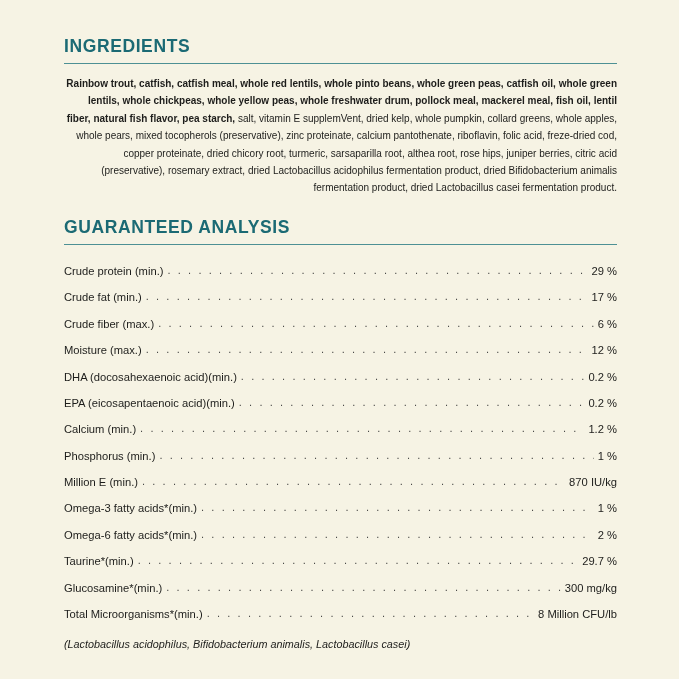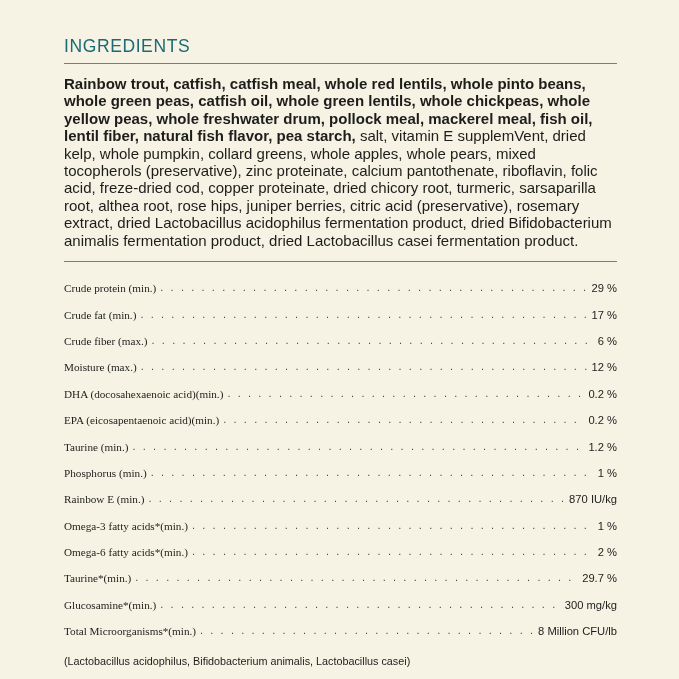--- a/index.html
+++ b/index.html
@@ -16,56 +16,55 @@
   }
   .page {
     width: 679px;
     height: 679px;
     box-sizing: border-box;
     padding: 36px 62px 10px 64px;
     background: #f6f3e4;
   }
   .section-title {
     font-size: 17.5px;
-    font-weight: normal;
+    font-weight: bold;
     letter-spacing: 0.6px;
     color: #1b6a74;
     margin: 0 0 6px 0;
   }
   .rule {
     height: 1px;
     background: #2f7e86;
     opacity: 0.85;
     margin: 0 0 11px 0;
   }
   .ingredients-text {
-    font-size: 15px;
+    font-size: 10px;
     line-height: 17.4px;
     color: #1d1d1b;
-    text-align: left;
-    margin: 0 0 12px 0;
+    text-align: right;
+    margin: 0 0 20px 0;
   }
   .ingredients-text .bold {
     font-weight: bold;
   }
   .ga-block {
     margin-top: 13px;
   }
   .ga-row {
     display: flex;
     align-items: baseline;
     font-size: 11.2px;
     line-height: 14px;
     padding: 6.2px 0 6.2px 0;
     color: #1d1d1b;
   }
   .ga-label {
     white-space: nowrap;
     padding-right: 4px;
-    font-family: Liberation Serif, serif;
   }
   .ga-dots {
     flex: 1 1 auto;
     overflow: hidden;
     white-space: nowrap;
     letter-spacing: 2.1px;
     color: #4a4a48;
     font-size: 11px;
     position: relative;
     top: -1px;
@@ -73,34 +72,36 @@
   .ga-value {
     white-space: nowrap;
     padding-left: 4px;
     text-align: left;
   }
   .note {
     font-size: 10.8px;
     line-height: 15px;
     color: #1d1d1b;
     margin-top: 10px;
+    font-style: italic;
   }
 </style>
 </head>
 <body>
 
 <div class="page">
 
   <div>
     <div class="section-title">INGREDIENTS</div>
     <div class="rule"></div>
     <p class="ingredients-text"><span class="bold">Rainbow trout, catfish, catfish meal, whole red lentils, whole pinto beans, whole green peas, catfish oil, whole green lentils, whole chickpeas, whole yellow peas, whole freshwater drum, pollock meal, mackerel meal, fish oil, lentil fiber, natural fish flavor, pea starch,</span><span> salt, vitamin E supplemVent, dried kelp, whole pumpkin, collard greens, whole apples, whole pears, mixed tocopherols (preservative), zinc proteinate, calcium pantothenate, riboflavin, folic acid, freze-dried cod, copper proteinate, dried chicory root, turmeric, sarsaparilla root, althea root, rose hips, juniper berries, citric acid (preservative), rosemary extract, dried Lactobacillus acidophilus fermentation product, dried Bifidobacterium animalis fermentation product, dried Lactobacillus casei fermentation product.</span></p>
   </div>
 
   <div>
+    <div class="section-title">GUARANTEED ANALYSIS</div>
     <div class="rule"></div>
 
     <div class="ga-block">
 
       <div class="ga-row">
         <span class="ga-label">Crude protein (min.)</span>
         <span class="ga-dots">. . . . . . . . . . . . . . . . . . . . . . . . . . . . . . . . . . . . . . . . . . . . . . . . . . . . . . . . . . . . . . . . . . . . . . . . . . . . . . . . . . . . . . . . . . . . . . . . . . .</span>
         <span class="ga-value">29 %</span>
       </div>
 
@@ -128,33 +129,33 @@
         <span class="ga-value">0.2 %</span>
       </div>
 
       <div class="ga-row">
         <span class="ga-label">EPA (eicosapentaenoic acid)(min.)</span>
         <span class="ga-dots">. . . . . . . . . . . . . . . . . . . . . . . . . . . . . . . . . . . . . . . . . . . . . . . . . . . . . . . . . . . . . . . . . . . . . . . . . . . . . . . . . . . . . . . . . . . . . . . . . . .</span>
         <span class="ga-value">0.2 %</span>
       </div>
 
       <div class="ga-row">
-        <span class="ga-label">Taurine (min.)</span>
+        <span class="ga-label">Calcium (min.)</span>
         <span class="ga-dots">. . . . . . . . . . . . . . . . . . . . . . . . . . . . . . . . . . . . . . . . . . . . . . . . . . . . . . . . . . . . . . . . . . . . . . . . . . . . . . . . . . . . . . . . . . . . . . . . . . .</span>
         <span class="ga-value">1.2 %</span>
       </div>
 
       <div class="ga-row">
         <span class="ga-label">Phosphorus (min.)</span>
         <span class="ga-dots">. . . . . . . . . . . . . . . . . . . . . . . . . . . . . . . . . . . . . . . . . . . . . . . . . . . . . . . . . . . . . . . . . . . . . . . . . . . . . . . . . . . . . . . . . . . . . . . . . . .</span>
         <span class="ga-value">1 %</span>
       </div>
 
       <div class="ga-row">
-        <span class="ga-label">Rainbow E (min.)</span>
+        <span class="ga-label">Million E (min.)</span>
         <span class="ga-dots">. . . . . . . . . . . . . . . . . . . . . . . . . . . . . . . . . . . . . . . . . . . . . . . . . . . . . . . . . . . . . . . . . . . . . . . . . . . . . . . . . . . . . . . . . . . . . . . . . . .</span>
         <span class="ga-value">870 IU/kg</span>
       </div>
 
       <div class="ga-row">
         <span class="ga-label">Omega-3 fatty acids*(min.)</span>
         <span class="ga-dots">. . . . . . . . . . . . . . . . . . . . . . . . . . . . . . . . . . . . . . . . . . . . . . . . . . . . . . . . . . . . . . . . . . . . . . . . . . . . . . . . . . . . . . . . . . . . . . . . . . .</span>
         <span class="ga-value">1 %</span>
       </div>
 

